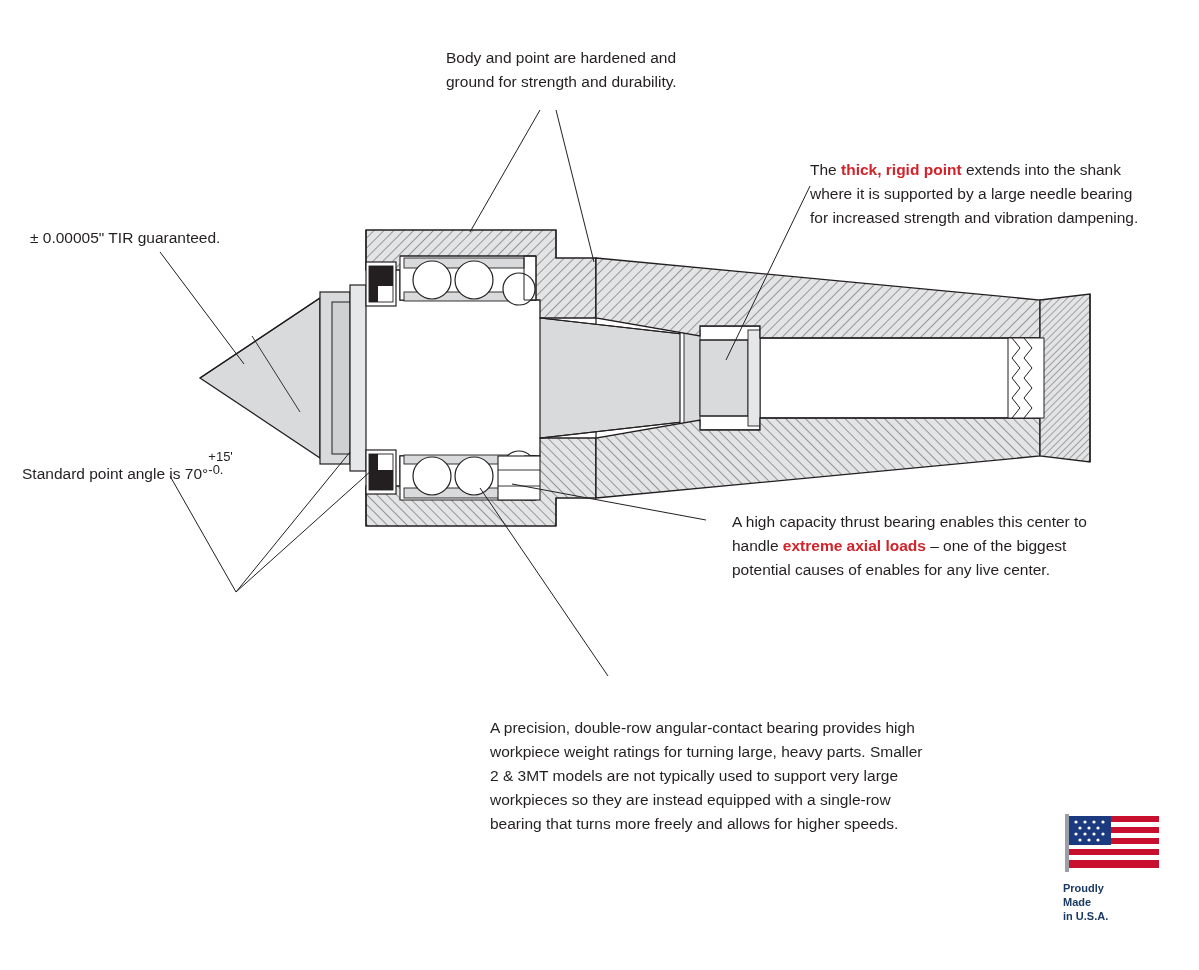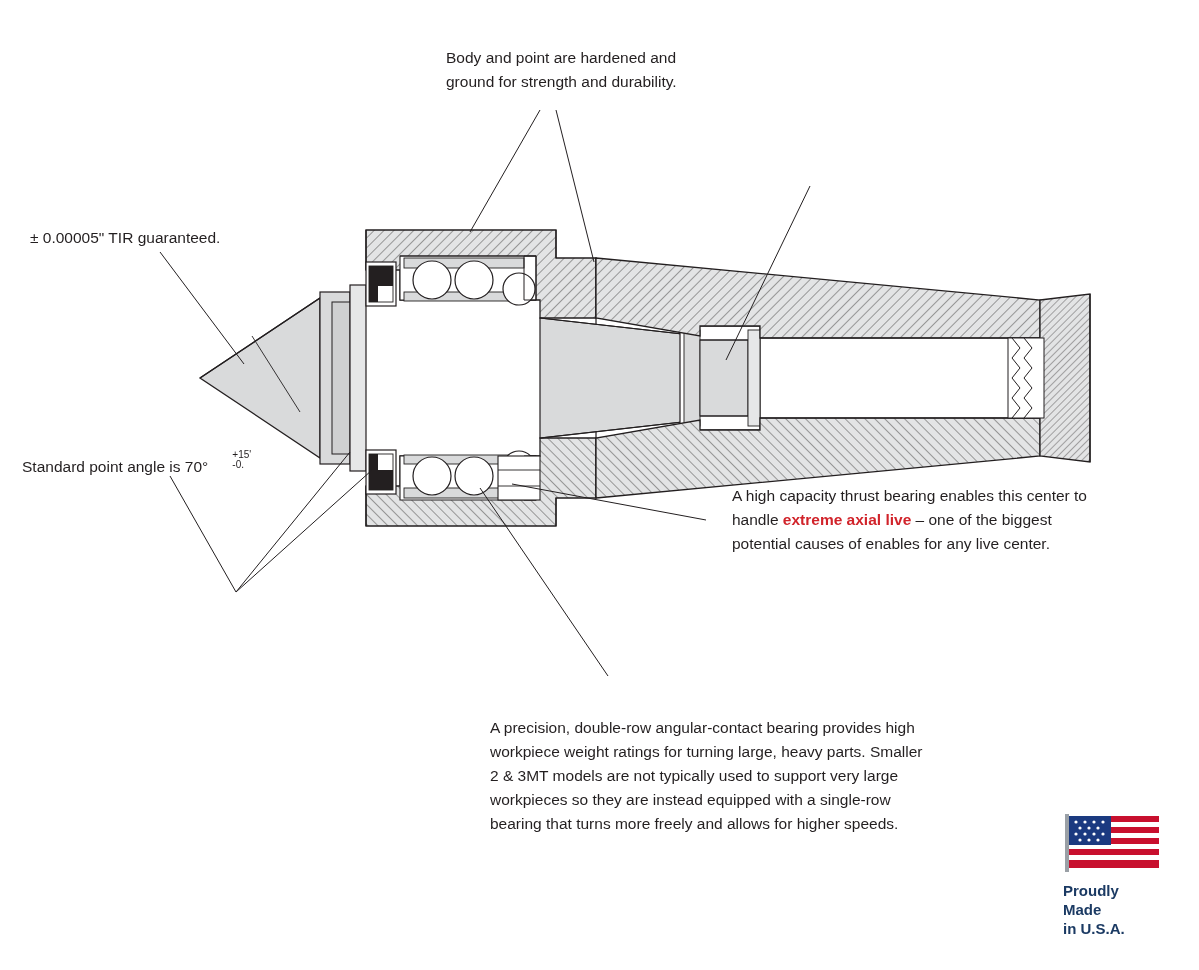--- a/index.html
+++ b/index.html
@@ -23,41 +23,40 @@
     font-size: 15.5px;
     line-height: 1.55;
     color: #231f20;
     white-space: pre-line;
   }
   .callout .hl {
     color: #d1232a;
     font-weight: bold;
   }
   .sup-tol {
-    font-size: 10px;
+    font-size: 13px;
     line-height: 1.0;
     display: inline-block;
     vertical-align: 0.35em;
     text-align: left;
-    margin-left: 24px;
   }
   .sup-tol span { display: block; }
   #drawing {
     position: absolute;
     left: 0; top: 0;
   }
   
   #flag-block {
     position: absolute;
     left: 1063px;
     top: 812px;
     width: 110px;
   }
   #flag-caption {
-    font-size: 15px;
+    font-size: 11px;
     font-weight: bold;
     line-height: 1.25;
     color: #1b3a63;
     margin-top: 4px;
     white-space: pre-line;
   }
 </style>
 </head>
 <body>
 
@@ -202,27 +201,30 @@
         <path d="M512,484 L706,520"></path>
 
         <path d="M480,488 L608,676"></path>
       </g>
     </g>
   </svg>
 
   <div class="callout" style="left:446px; top:46px; width:300px;">Body and point are hardened and
 ground for strength and durability.</div>
 
+  <div class="callout" style="left:810px; top:158px; width:372px;"><span>The </span><span class="hl">thick, rigid point</span><span> extends into the shank
+where it is supported by a large needle bearing
+for increased strength and vibration dampening.</span></div>
 
   <div class="callout" style="left:30px; top:226px; width:260px;">± 0.00005" TIR guaranteed.</div>
 
   <div class="callout" style="left:22px; top:450px; width:300px;"><span>Standard point angle is 70°</span><span class="sup-tol"><span>+15'</span><span>-0.</span></span></div>
 
-  <div class="callout" style="left:732px; top:484px; width:420px;"><span>A high capacity thrust bearing enables this center to
-handle </span><span class="hl">extreme axial live</span><span> – one of the biggest
+  <div class="callout" style="left:732px; top:510px; width:420px;"><span>A high capacity thrust bearing enables this center to
+handle </span><span class="hl">extreme axial loads</span><span> – one of the biggest
 potential causes of enables for any live center.</span></div>
 
 
   <div class="callout" style="left:490px; top:716px; width:520px;">A precision, double-row angular-contact bearing provides high
 workpiece weight ratings for turning large, heavy parts. Smaller
 2 &amp; 3MT models are not typically used to support very large
 workpieces so they are instead equipped with a single-row
 bearing that turns more freely and allows for higher speeds.</div>
 
   <div id="flag-block">

